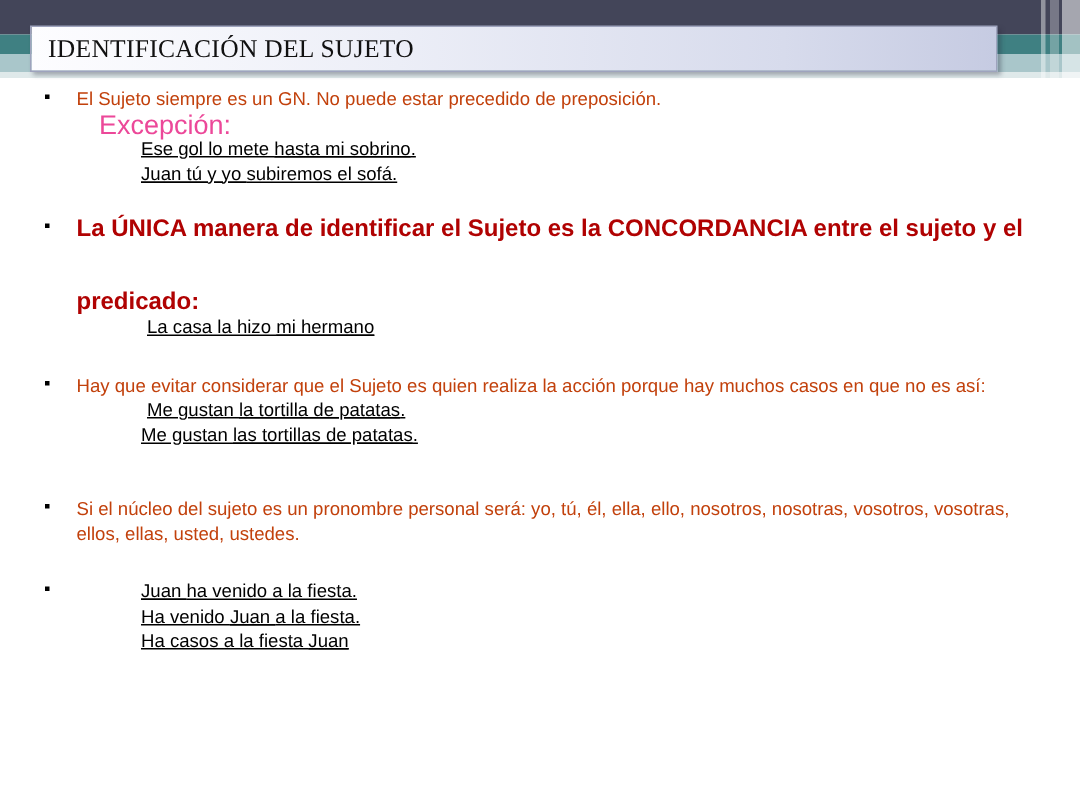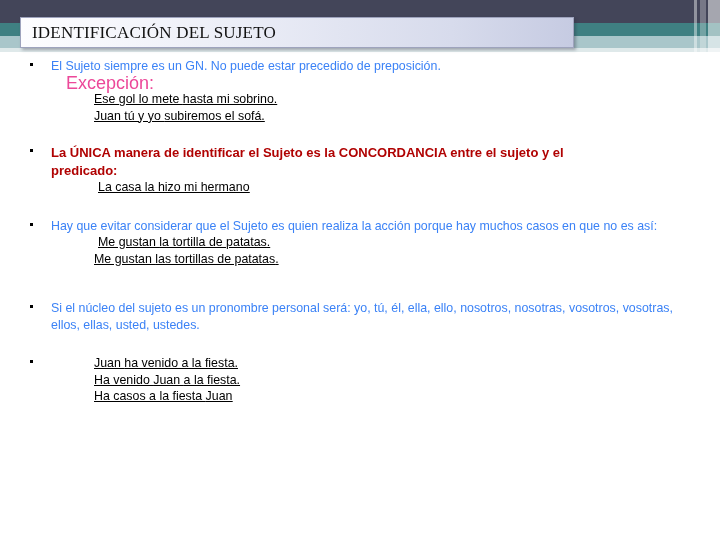--- a/index.html
+++ b/index.html
@@ -63,21 +63,21 @@
   }
   .vbar.v1 { left: 694px; width: 3px;  background: rgba(255,255,255,0.42); }
   .vbar.v2 { left: 700px; width: 6px;  background: rgba(255,255,255,0.28); }
   .vbar.v3 { left: 708px; width: 12px; background: rgba(255,255,255,0.52); }
 
   
   #title-bar {
     position: absolute;
     left: 20px;
     top: 17px;
-    width: 554px;
+    width: 645px;
     height: 31px;
     background: linear-gradient(to right, #fdfdff 0%, #eceef7 38%, #d7dbec 78%, #c6cbe2 100%);
     border: 1px solid #9ea3bd;
     box-shadow: 2px 2px 3px rgba(40,40,60,0.35);
     box-sizing: border-box;
     display: flex;
     align-items: center;
   }
   #title-text {
     font-family: "Liberation Serif", serif;
@@ -108,30 +108,30 @@
     top: 5px;
     width: 3px;
     height: 3px;
     background: #000000;
     border-radius: 0;
   }
 
   .l1 {
     font-size: 12.4px;
     line-height: 16.5px;
-    color: #3b82f6;
+    color: #c2410c;
   }
   .l1.red {
     color: #b00202;
     font-weight: bold;
     text-align: justify;
-    font-size: 13px;
+    font-size: 16px;
     line-height: 17.5px;
   }
-  .l1.red .lastline { display: block; text-align: left; }
+  .l1.red .lastline { display: block; text-align: left; margin-top: 31px; }
 
   .l2 {
     font-size: 18px;
     line-height: 16.5px;
     color: #ec4899;
     padding-left: 15px;
   }
   .l3 {
     font-size: 12.4px;
     line-height: 16.5px;

